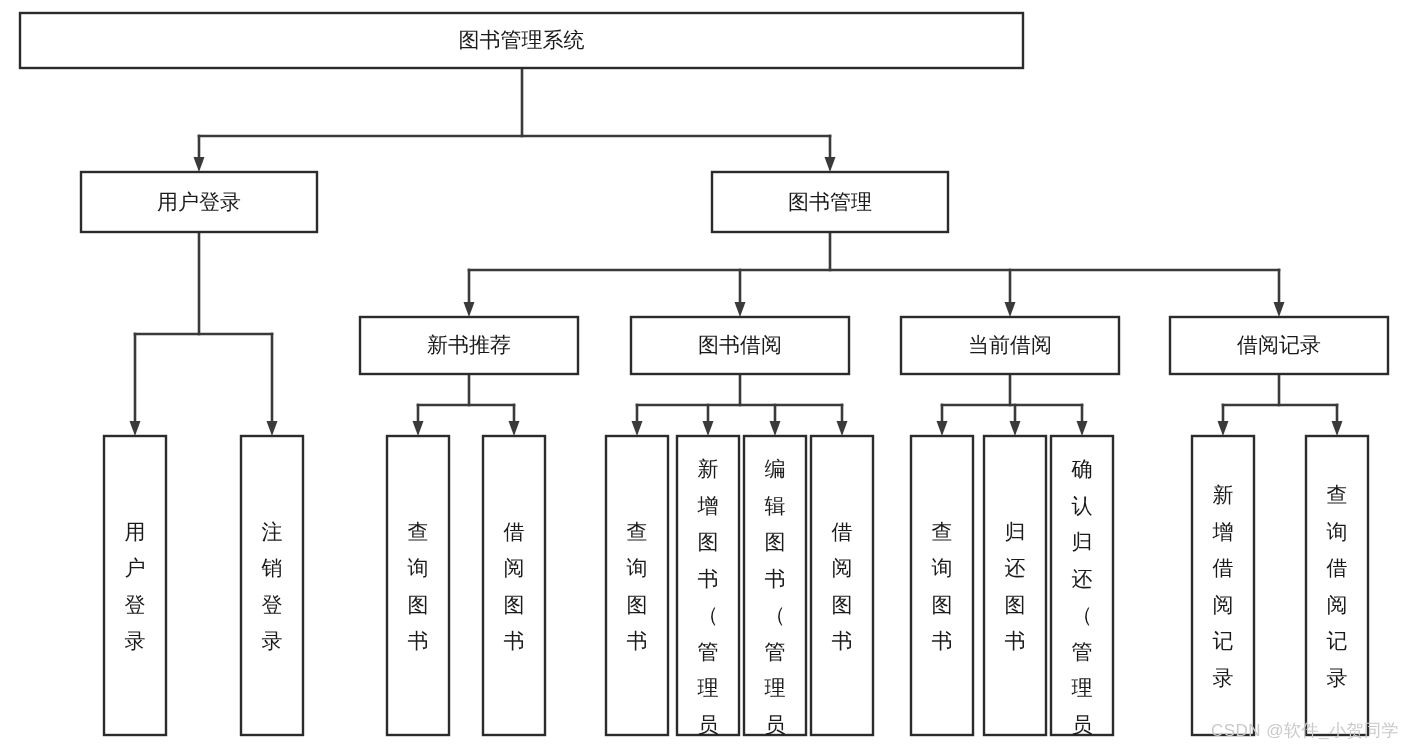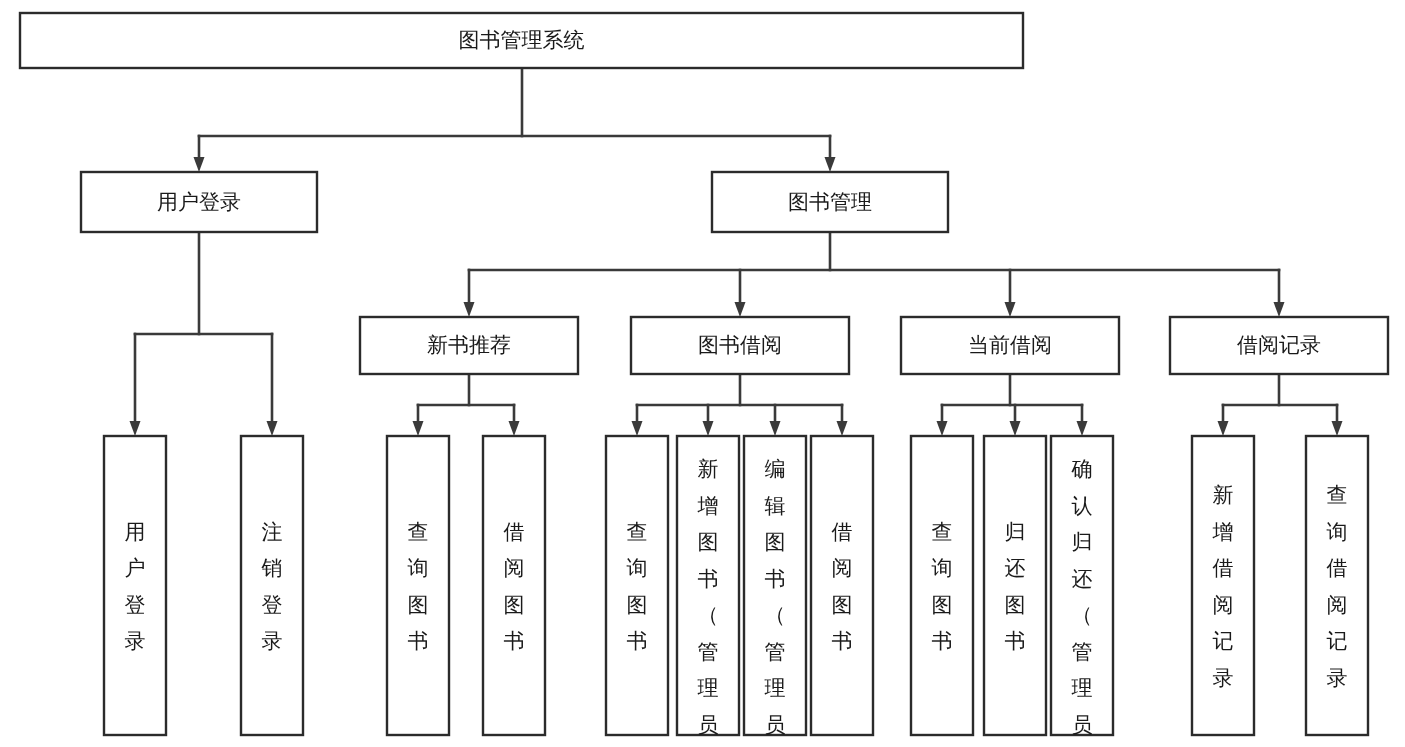--- a/index.html
+++ b/index.html
@@ -218,13 +218,14 @@
         <g>
           <rect class="node-box" x="1192" y="436" width="62" height="299"></rect>
           <text class="node-label-v" x="1223" y="502.28"><tspan x="1223" dy="0">新</tspan><tspan x="1223" dy="36.5">增</tspan><tspan x="1223" dy="36.5">借</tspan><tspan x="1223" dy="36.5">阅</tspan><tspan x="1223" dy="36.5">记</tspan><tspan x="1223" dy="36.5">录</tspan></text>
         </g>
         <g>
           <rect class="node-box" x="1306" y="436" width="62" height="299"></rect>
           <text class="node-label-v" x="1337" y="502.28"><tspan x="1337" dy="0">查</tspan><tspan x="1337" dy="36.5">询</tspan><tspan x="1337" dy="36.5">借</tspan><tspan x="1337" dy="36.5">阅</tspan><tspan x="1337" dy="36.5">记</tspan><tspan x="1337" dy="36.5">录</tspan></text>
         </g>
       </g>
   </svg>
+  <div class="watermark-text">CSDN @软件_小贺同学</div>
 </div>
 
 </body></html>

